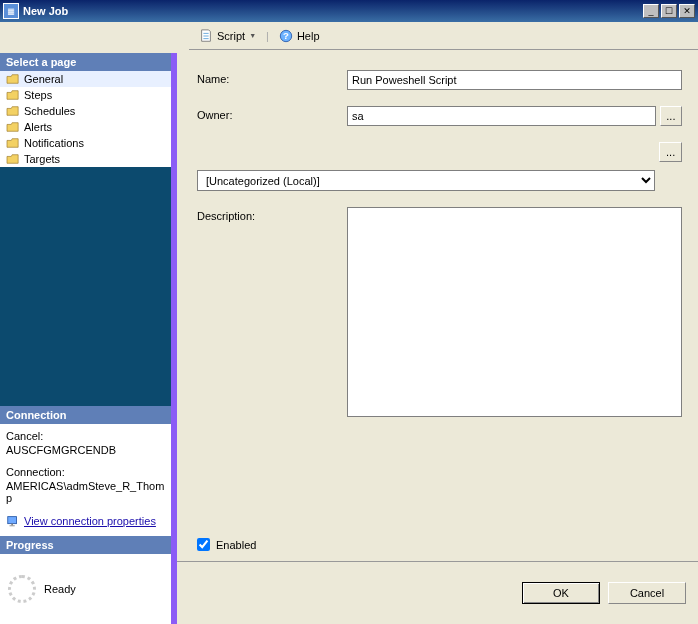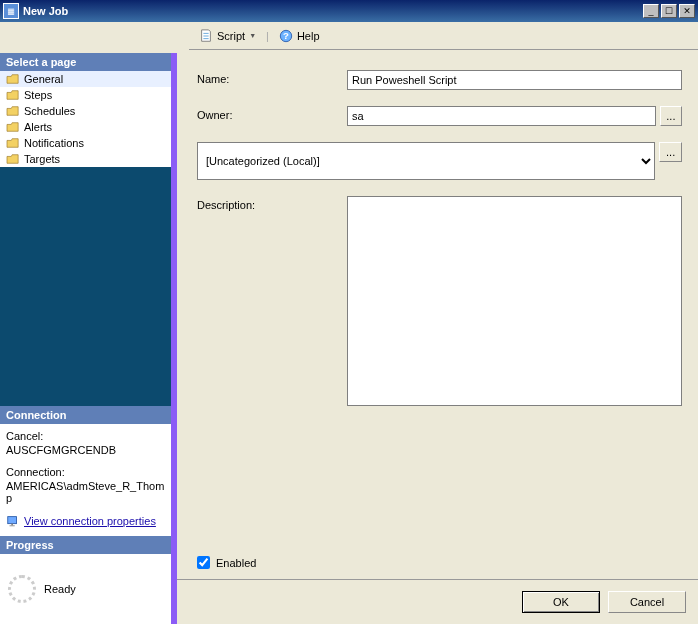--- a/index.html
+++ b/index.html
@@ -29,26 +29,26 @@
 .link { color: #1a0dab; text-decoration: underline; cursor: pointer; display: inline-flex; align-items: center; gap:4px; }
 .progress-body { padding: 8px; background:#fff; display:flex; align-items:center; gap:8px; min-height:70px; }
 .spinner { width: 28px; height: 28px; border: 3px dotted #ccc; border-radius: 50%; }
 
 .content { flex: 1; background: #ece9d8; display: flex; flex-direction: column; }
 .form-area { flex: 1; padding: 20px 16px 8px 20px; }
 .form-row { display: flex; margin-bottom: 16px; align-items: flex-start; }
 .form-row .lbl { width: 150px; padding-top: 3px; }
 .form-row .ctrl { flex: 1; display: flex; gap: 4px; }
 .tinput { width: 100%; border: 1px solid #7f7f7f; padding: 2px 4px; background:#fff; height: 20px; font-size:11px; }
-select.tinput { height: 38px; }
+select.tinput { height: 21px; margin-top: 28px; }
 textarea.tinput { height: 210px; resize: none; }
 .browse-btn { width: 24px; height: 20px; background: #ece9d8; border: 1px solid #888; border-top-color:#fff; border-left-color:#fff; font-size: 11px; }
 
 .check-row { padding: 10px 16px 10px 20px; display: flex; align-items:center; gap: 6px; }
-.footer { border-top: 1px solid #999; padding: 11px 12px; display: flex; justify-content: flex-end; gap: 8px; background:#ece9d8; }
+.footer { border-top: 1px solid #999; padding: 20px 12px; display: flex; justify-content: flex-end; gap: 8px; background:#ece9d8; }
 .footer .btn { width: 78px; height: 22px; background: #ece9d8; border: 1px solid #888; border-top-color:#fff; border-left-color:#fff; }
 .footer .btn.default { border: 1px solid #000; box-shadow: inset 1px 1px #fff, inset -1px -1px #888; }
 
 
 .ico-script { width:14px; height:14px; display:inline-block; }
 .ico-help { width:14px; height:14px; display:inline-block; }
 .ico-conn { width:14px; height:14px; display:inline-block; }
 </style>
 </head>
 <body>

